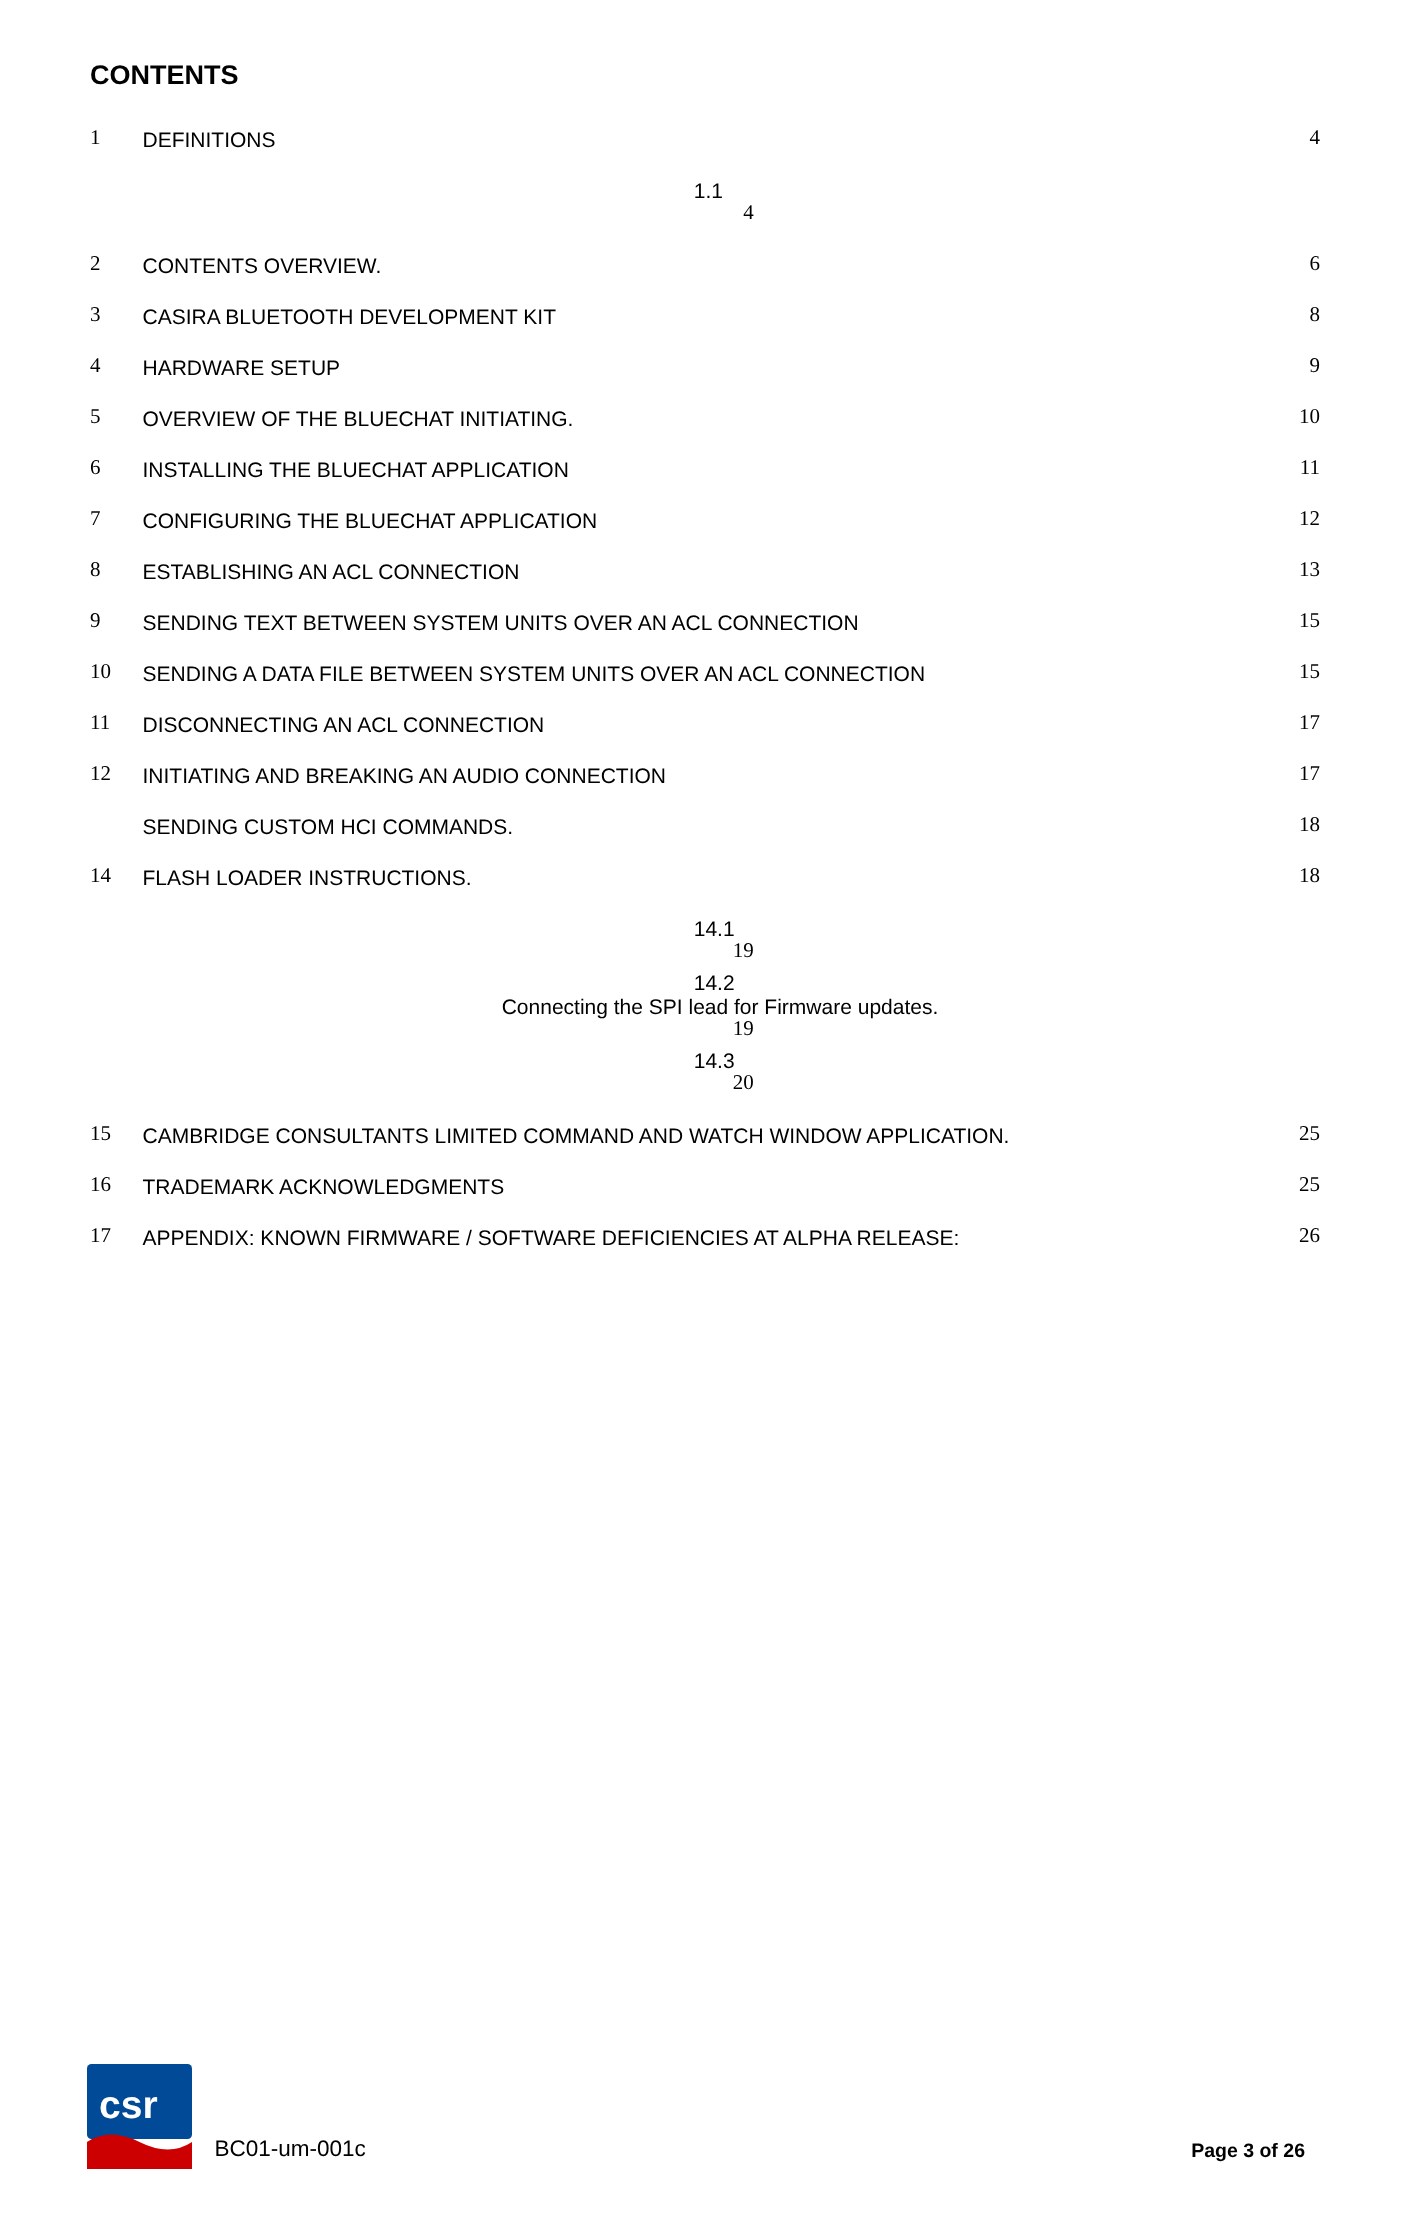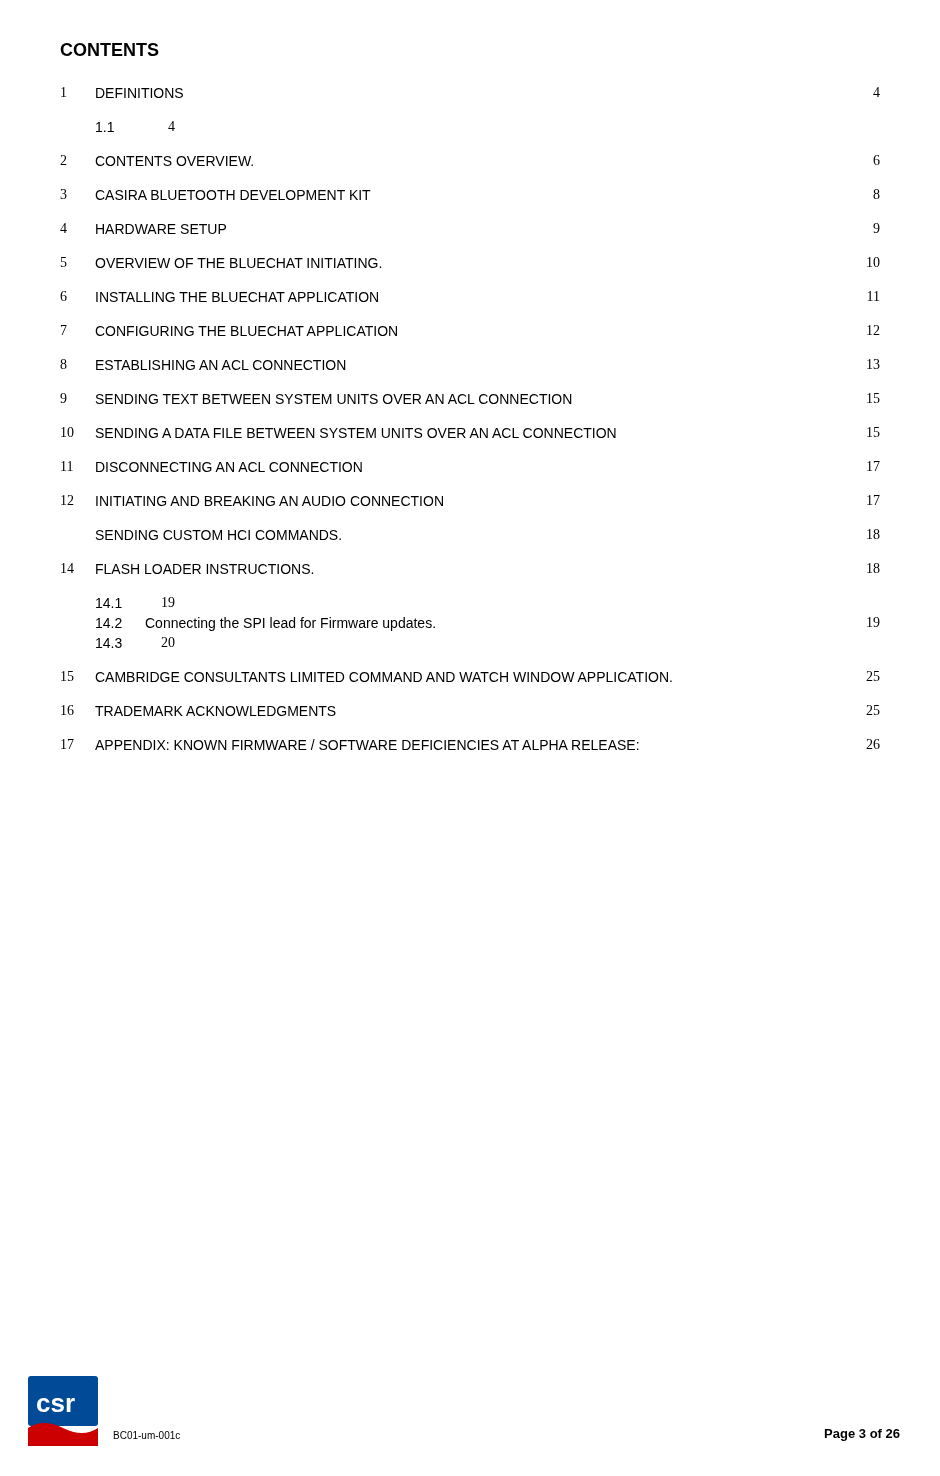--- a/index.html
+++ b/index.html
@@ -57,20 +57,21 @@
       margin-bottom: 18px;
       align-items: flex-start;
     }
 
     .toc-subsection {
       display: flex;
       width: 100%;
       padding-left: 35px;
       margin-bottom: 4px;
       align-items: center;
+      flex-direction: column;
     }
 
     .sub-number {
       min-width: 50px;
       font-size: 14px;
       font-family: Arial, sans-serif;
     }
 
     .sub-title {
       flex: 1;
@@ -88,39 +89,39 @@
     .section-group {
       margin-bottom: 18px;
     }
 
     .footer {
       position: absolute;
       bottom: 30px;
       left: 0;
       right: 0;
       width: 928px;
-      padding: 0 28px;
+      padding: 0 58px;
       display: flex;
       justify-content: space-between;
       align-items: flex-end;
     }
 
     .footer-left {
       display: flex;
       align-items: flex-end;
       gap: 15px;
     }
 
     .csr-logo {
       width: 70px;
       height: 70px;
     }
 
     .footer-doc-id {
-      font-size: 10px;
+      font-size: 15px;
       font-family: Arial, sans-serif;
       padding-bottom: 5px;
     }
 
     .footer-page {
       font-size: 13px;
       font-family: Liberation Sans, sans-serif;
       padding-bottom: 5px;
     }
 

